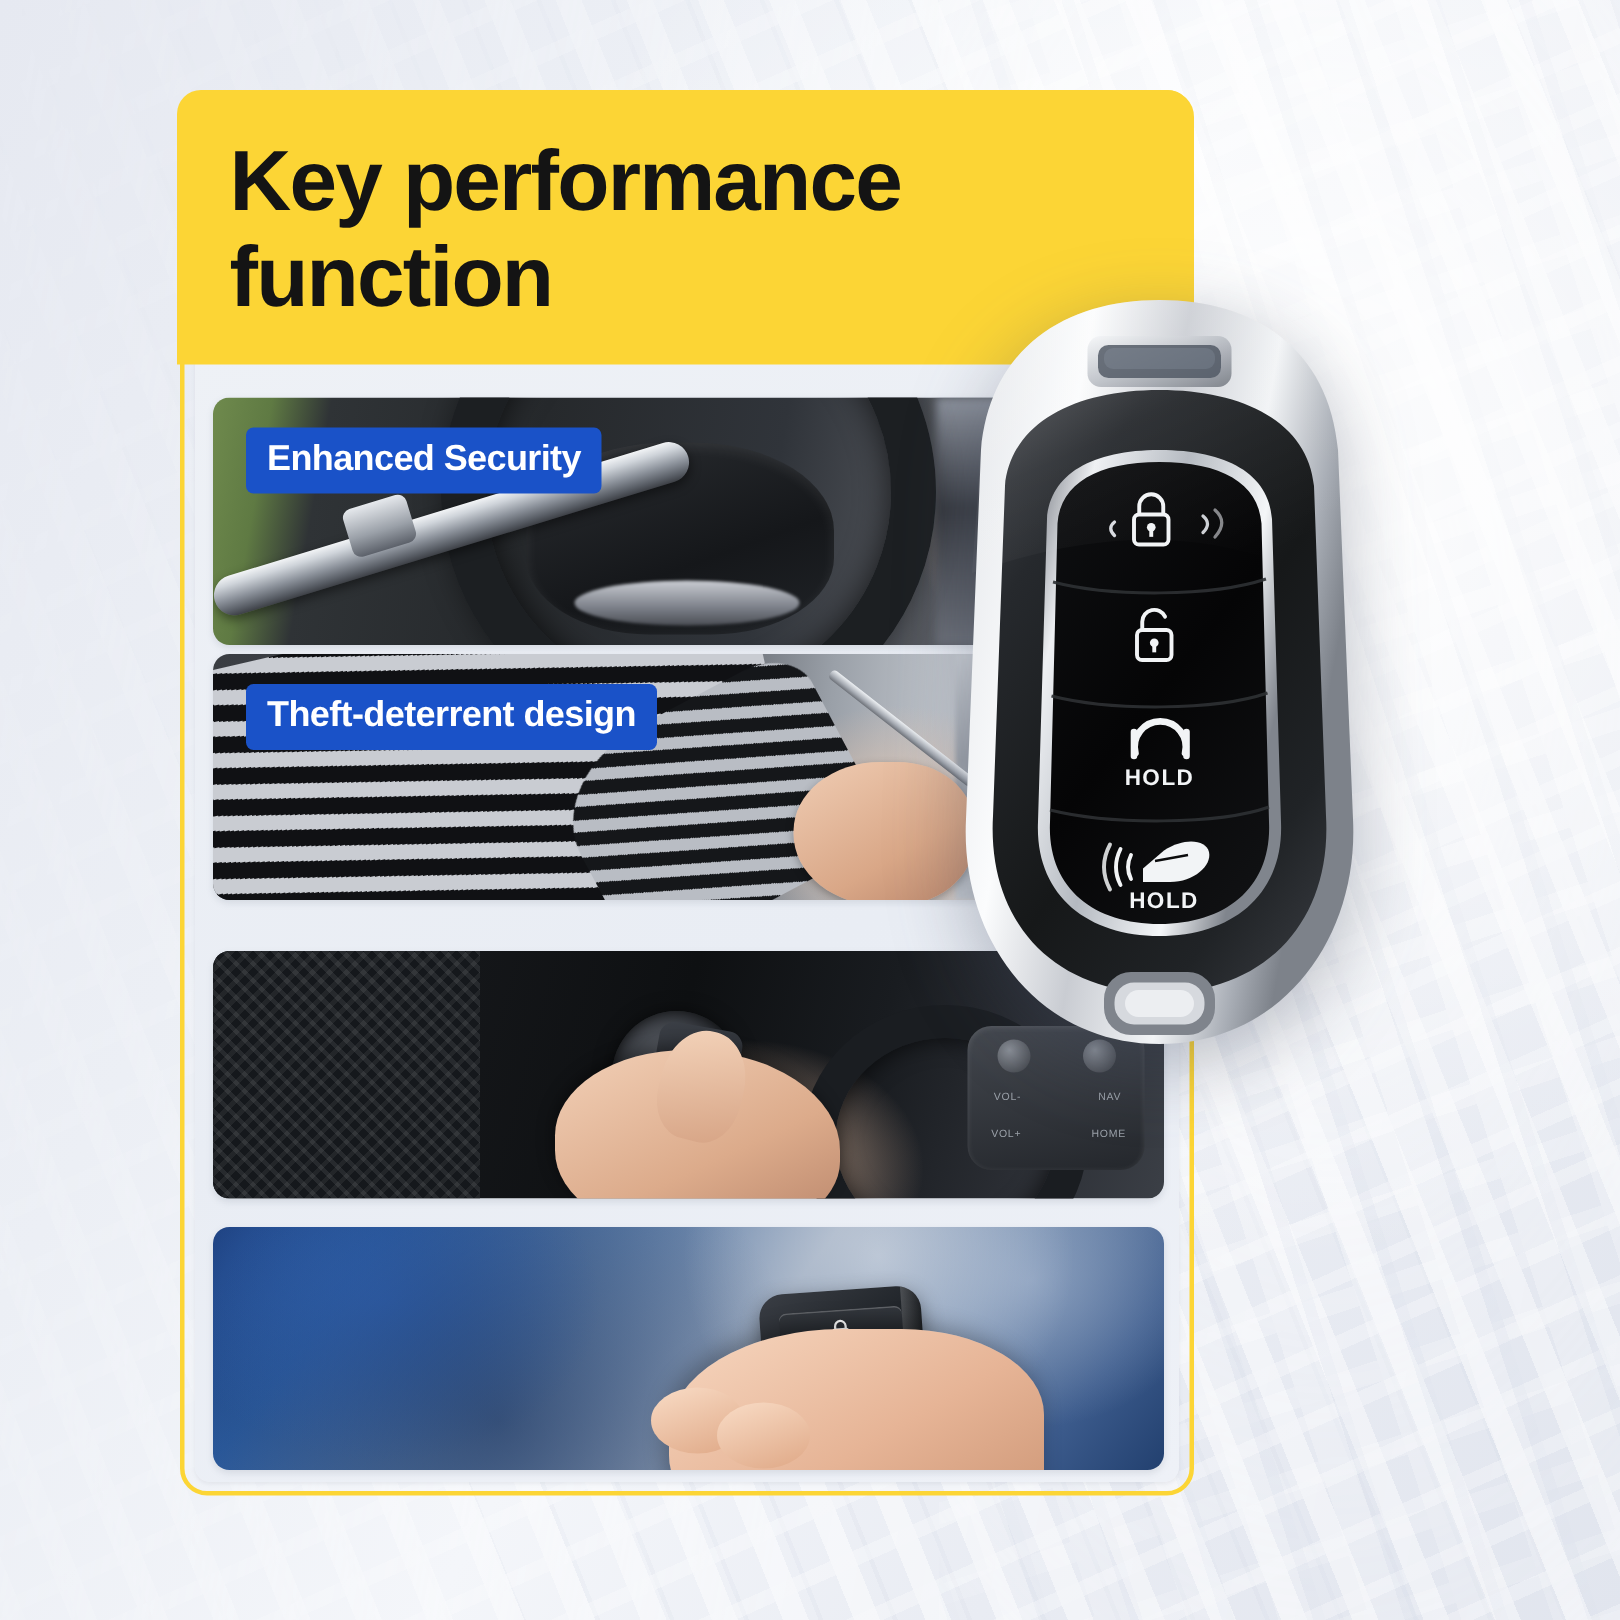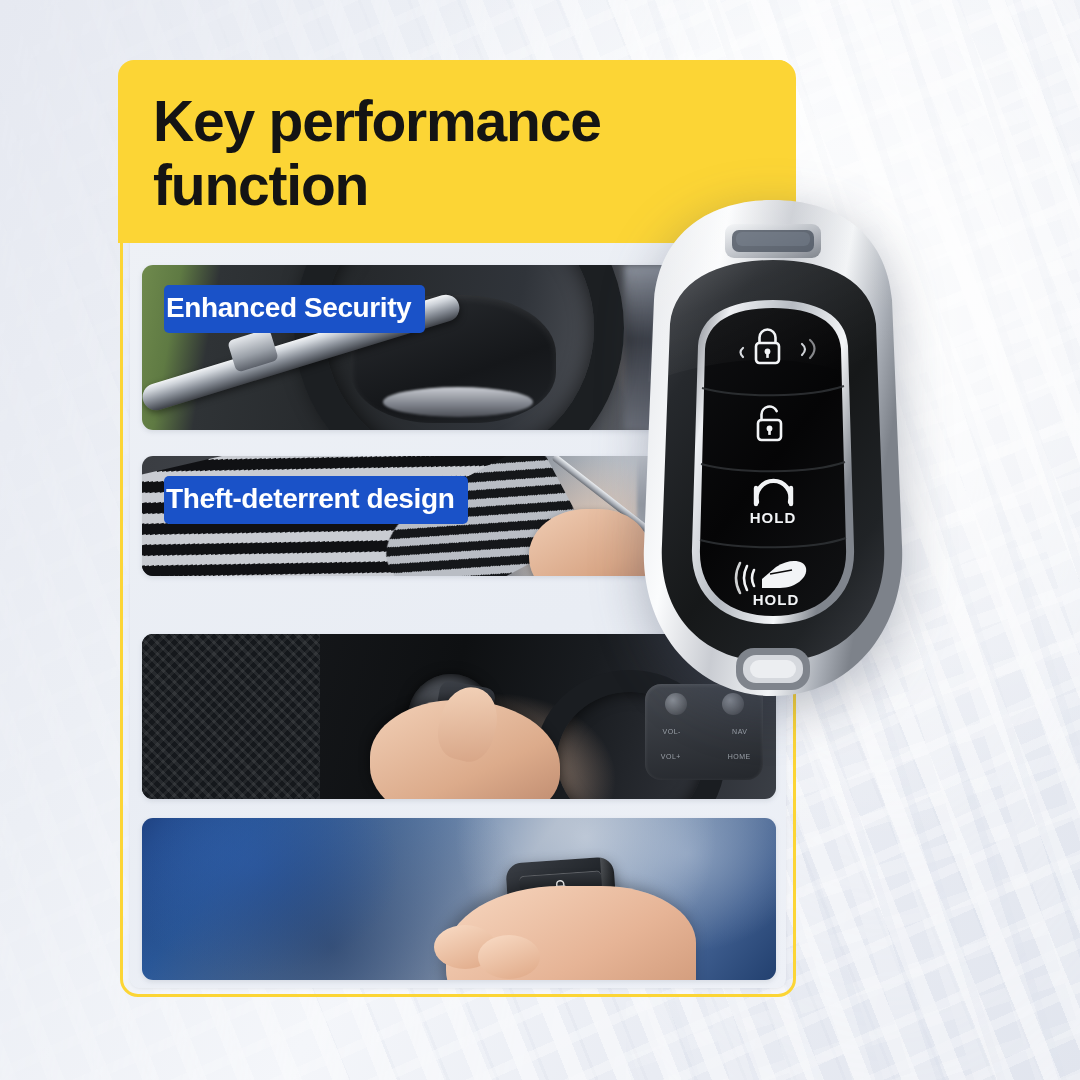--- a/index.html
+++ b/index.html
@@ -86,31 +86,31 @@
     overflow:hidden;
     box-shadow:0 2px 5px rgba(110,120,140,.18);
     z-index:4;
   }
   .strip-photo{ position:absolute; inset:0; }
   .strip-label{
     position:absolute;
     left:22px; top:20px;
     background:#1a52c8;
     color:#fff;
-    font-size:28px;
+    font-size:24px;
     font-weight:700;
     letter-spacing:-.4px;
-    padding:7px 14px 9px 2px;
+    padding:7px 14px 9px 14px;
     border-radius:5px;
     white-space:nowrap;
     z-index:3;
   }
 
   #strip1{ top:265px; height:165px; }
-  #strip2{ top:456px; height:120px; }
+  #strip2{ top:436px; height:164px; }
   #strip3{ top:634px; height:165px; }
   #strip4{ top:818px; height:162px; }
 
   
   .ph1{
     background:
       radial-gradient(ellipse 120px 90px at 88% 62%, rgba(226,186,160,.95) 0%, rgba(205,160,132,0) 72%),
       radial-gradient(ellipse 90px 70px at 96% 30%, rgba(120,128,140,.55) 0%, rgba(120,128,140,0) 70%),
       linear-gradient(100deg,#6f8a4d 0%,#5f7a43 6%,#2f3336 12%,#26292c 34%,#30343a 58%,#55585e 76%,#7d7f86 90%,#9aa0a8 100%);
   }

